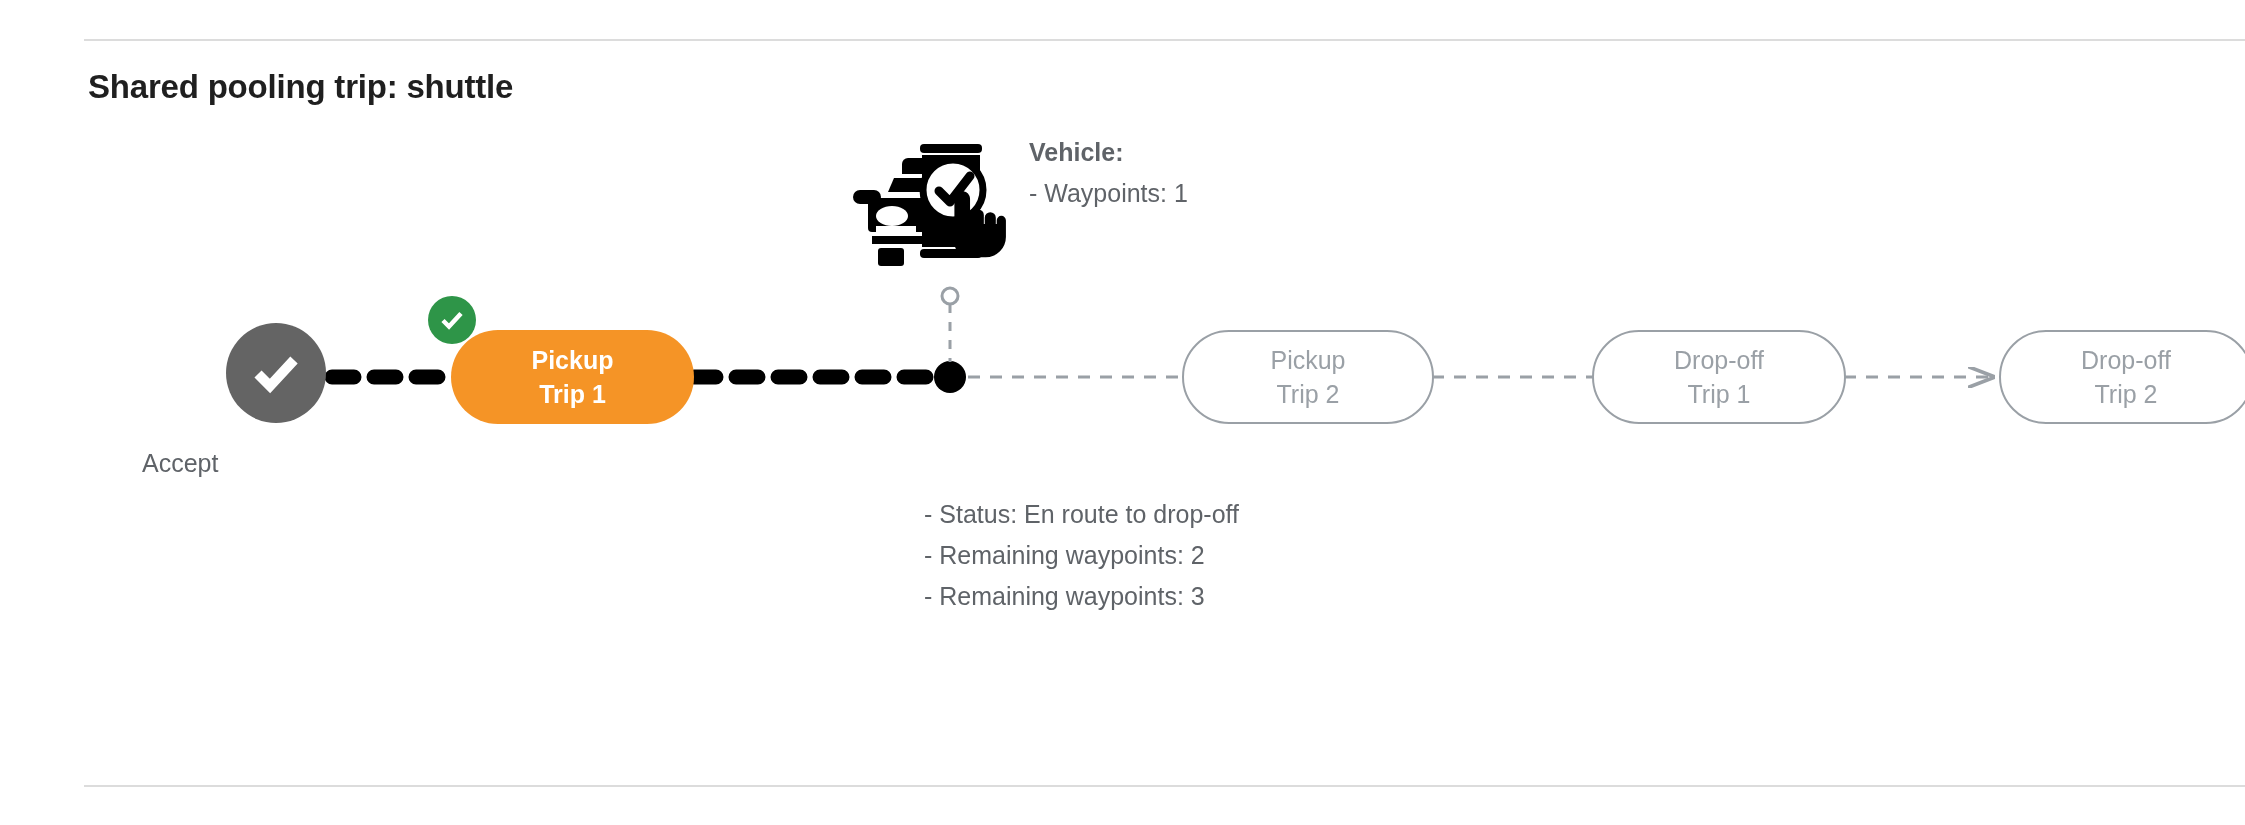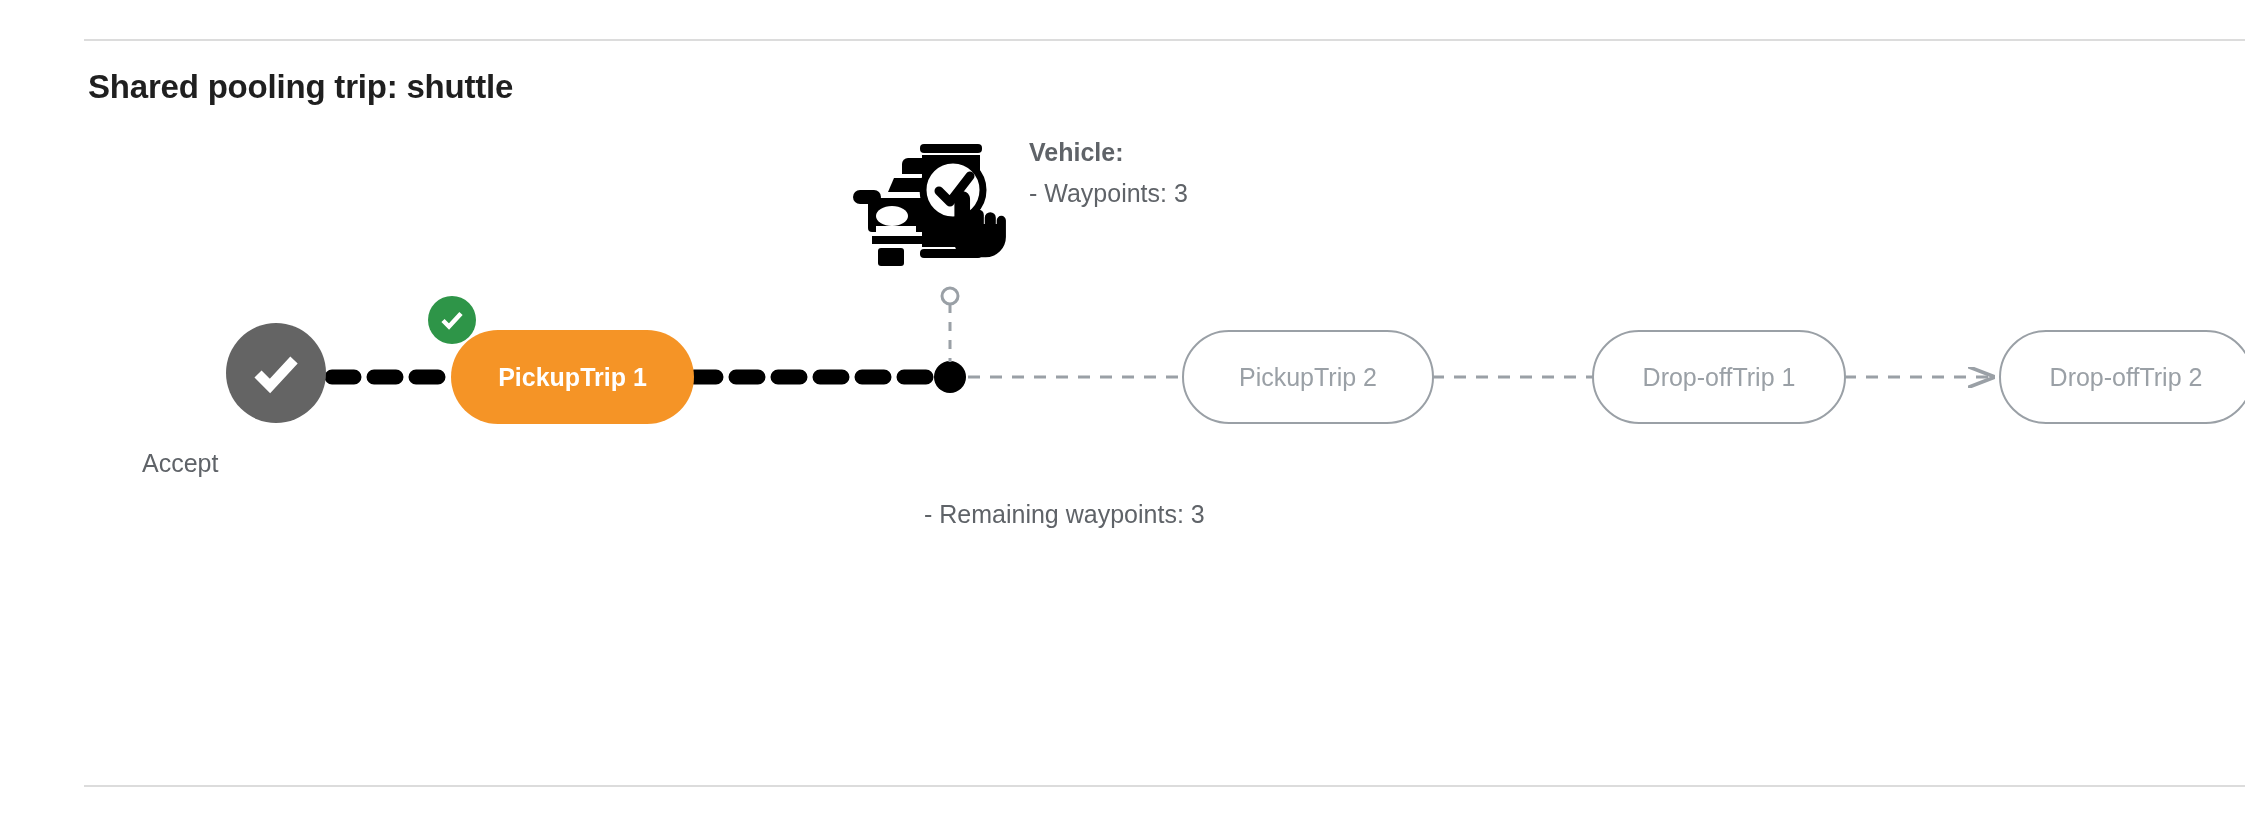--- a/index.html
+++ b/index.html
@@ -78,21 +78,21 @@
     font-size: 25px;
     line-height: 41px;
     color: #5f6368;
   }
 
   
   .pill {
     position: absolute;
     box-sizing: border-box;
     display: flex;
-    flex-direction: row;
+    flex-direction: column;
     align-items: center;
     justify-content: center;
     border-radius: 60px;
     font-size: 25px;
     line-height: 34px;
     text-align: center;
     white-space: nowrap;
   }
   .pill.active {
     background: #F59426;
@@ -241,20 +241,22 @@
                  a6 6 0 0 1 12 0 v7 h1 v-4 a5 5 0 0 1 10 0 v18
                  a22 22 0 0 1 -22 22 h-18 a16 16 0 0 1 -16 -16 v-24 z" transform="translate(-6,0) scale(0.92) translate(10,6)"></path>
       </g>
     </svg>
   </div>
 
   <div class="info-block info-vehicle">
     <div>
       <span class="hd">Vehicle</span><span class="hd">:</span>
     </div>
-    <div>- Waypoints: 3</div>
+    <div>- Waypoints: 1</div>
   </div>
 
   <div class="info-block info-trips">
+    <div>- Status:  En route to drop-off</div>
+    <div>- Remaining waypoints: 2</div>
     <div>- Remaining waypoints: 3</div>
   </div>
 
 </div>
 
 </body></html>

